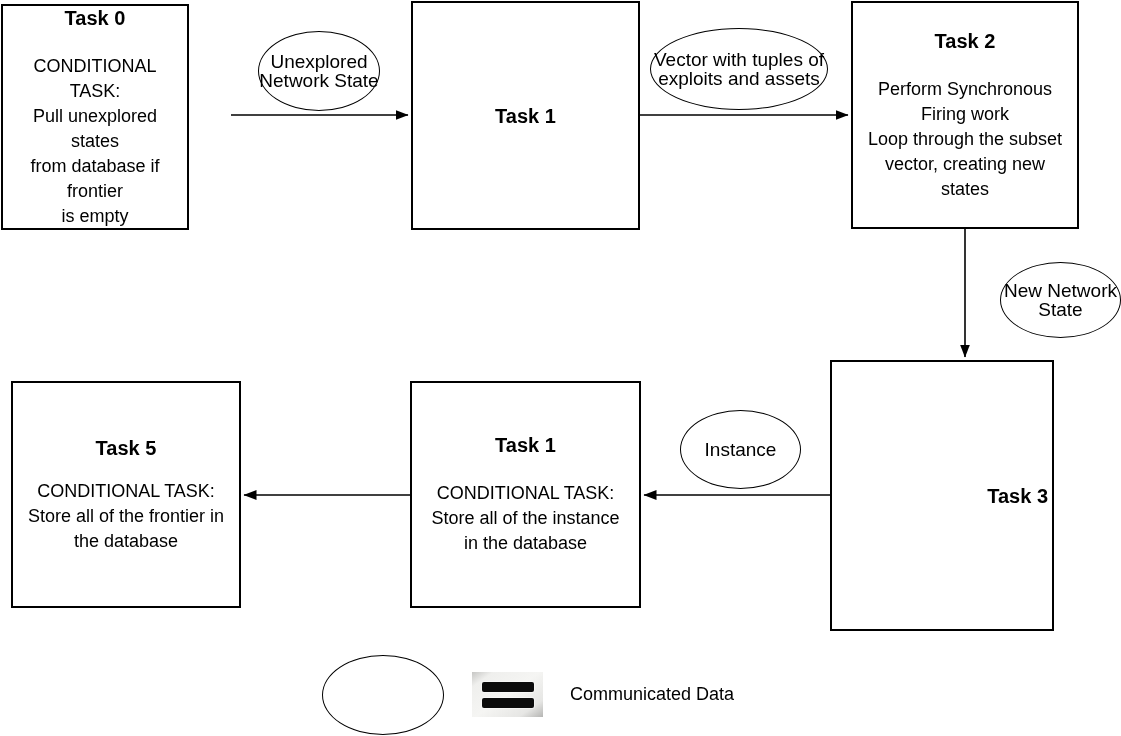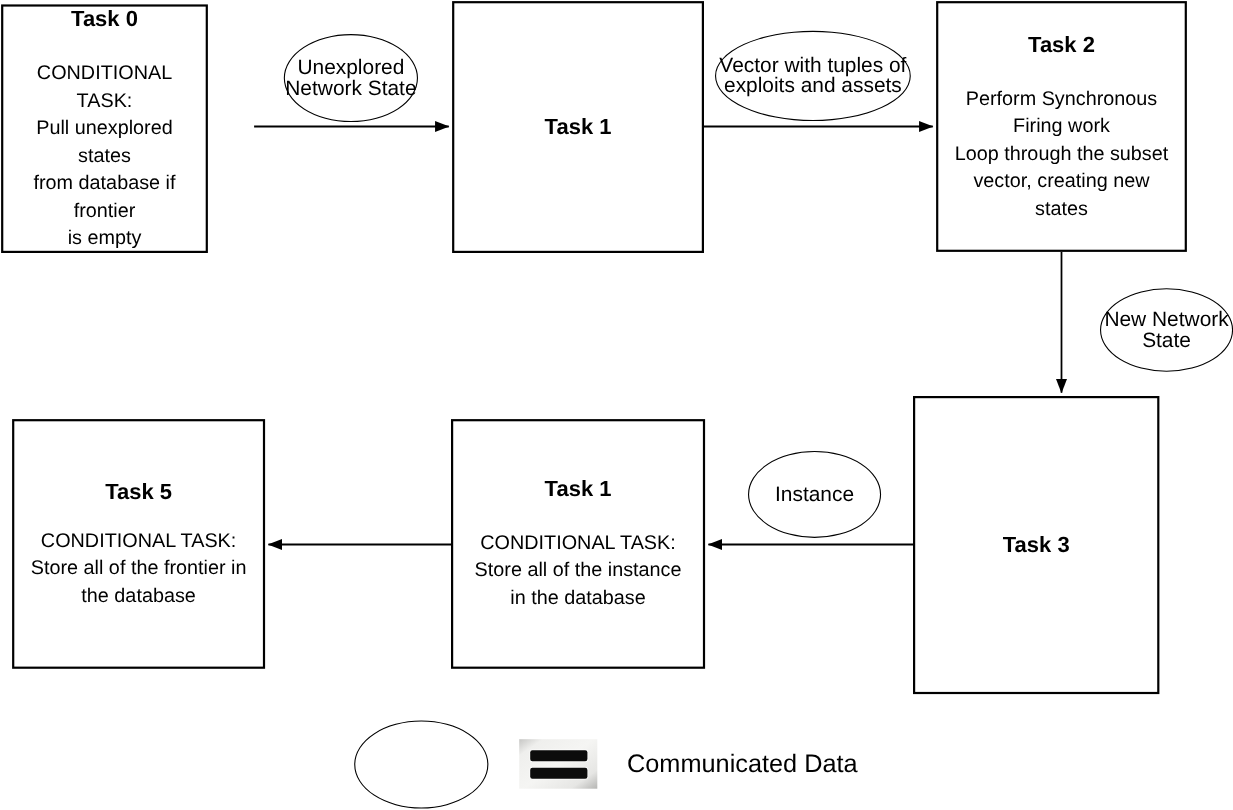--- a/index.html
+++ b/index.html
@@ -76,21 +76,21 @@
     background: #0c0c0c;
     border-radius: 2px;
     box-shadow: 0 0 0 1px rgba(255,255,255,0.45);
   }
   .legend-label {
     position: absolute;
     left: 570px; top: 672px;
     height: 45px;
     display: flex;
     align-items: center;
-    font-size: 23px;
+    font-size: 18px;
   }
 </style>
 </head>
 <body>
 
 <div class="canvas">
 
   <svg class="edges" viewBox="0 0 1121 736" xmlns="http://www.w3.org/2000/svg">
     <defs>
       <marker id="arrow" markerUnits="userSpaceOnUse" markerWidth="14" markerHeight="10" refX="12.5" refY="5" orient="auto">
@@ -118,21 +118,21 @@
 
   <div class="task-box" style="left:851px; top:1px; width:228px; height:228px;">
     <div class="task-title">Task 2</div>
     <div class="task-body">Perform Synchronous
 Firing work
 Loop through the subset
 vector, creating new
 states</div>
   </div>
 
-  <div class="task-box" style="left:830px; top:360px; width:224px; height:271px; gap:18px;">
+  <div class="task-box" style="left:830px; top:360px; width:224px; height:271px; gap:18px;align-items:flex-end;">
     <div class="task-title">Task 3</div>
   </div>
 
   <div class="task-box" style="left:410px; top:381px; width:231px; height:227px;">
     <div class="task-title">Task 1</div>
     <div class="task-body">CONDITIONAL TASK:
 Store all of the instance
 in the database</div>
   </div>
 

